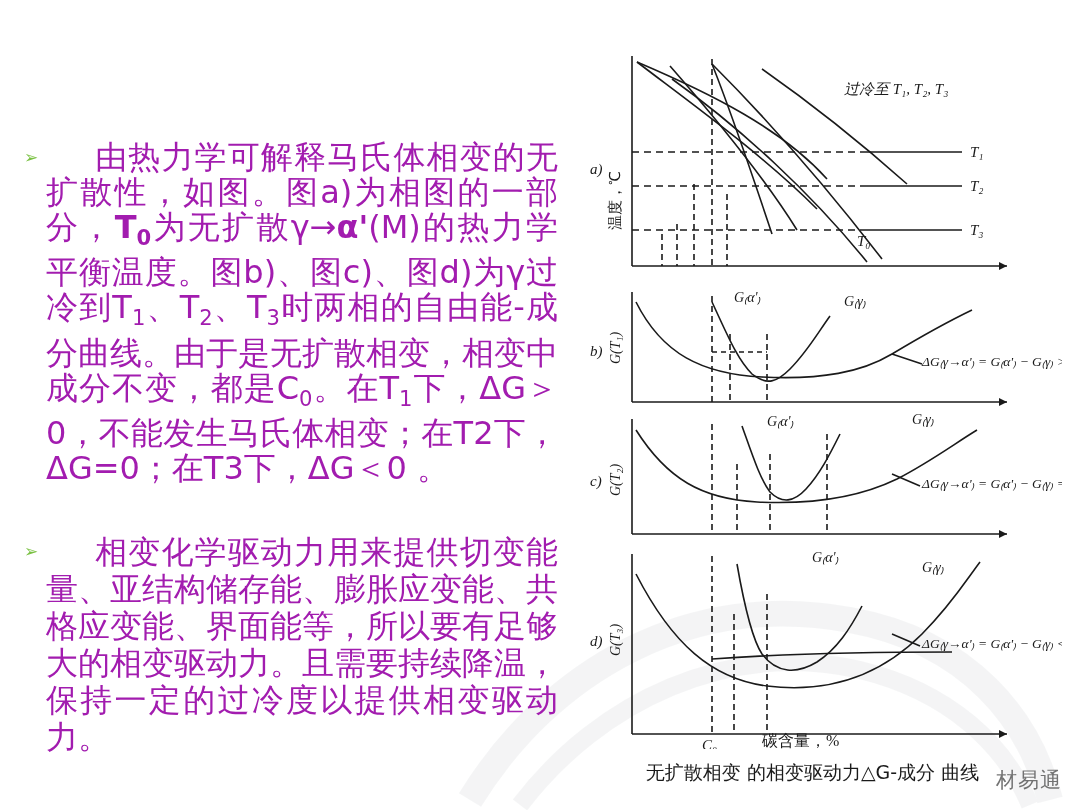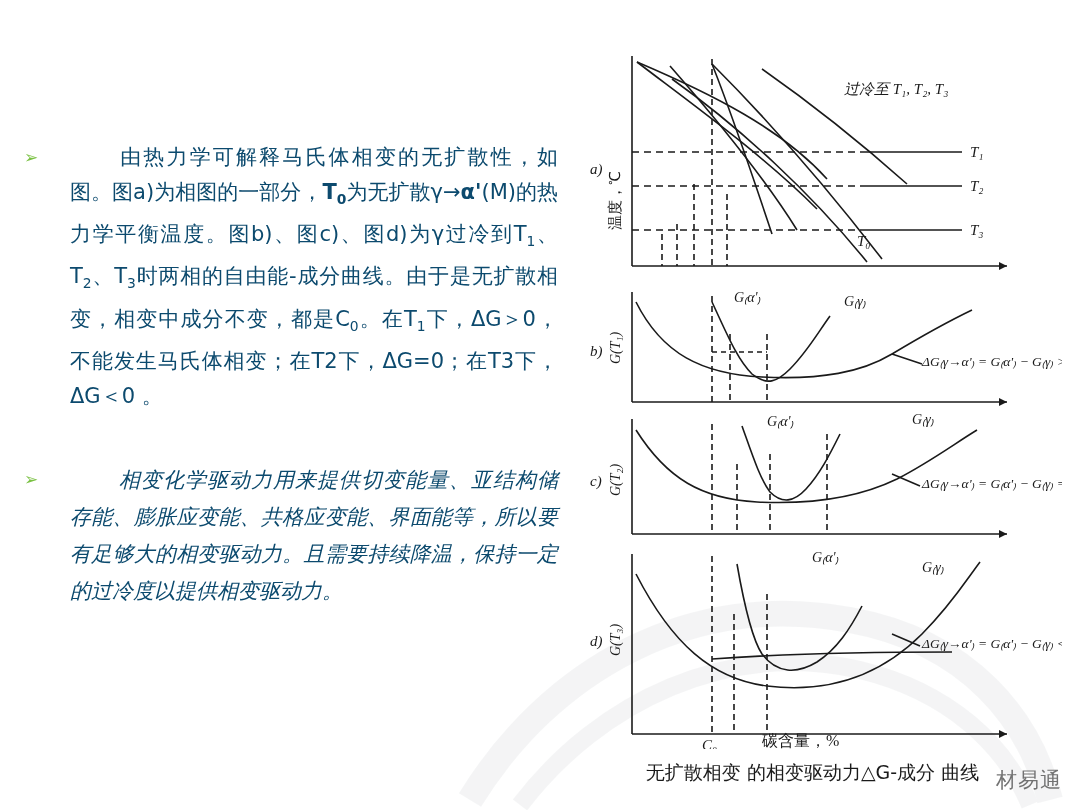--- a/index.html
+++ b/index.html
@@ -57,31 +57,31 @@
     position: absolute;
     left: 6px;
     top: 10px;
     width: 16px;
     height: 16px;
     color: #7ac143;
     font-size: 17px;
     line-height: 16px;
   }
   .bullet-text {
-    margin-left: 52px;
-    color: #0c4a6e;
-    font-size: 21px;
+    margin-left: 28px;
+    color: #a21caf;
+    font-size: 32px;
     line-height: 35px;
     font-family: "DejaVu Sans", "Liberation Sans", sans-serif;
     text-align: justify;
     letter-spacing: 0px;
   }
   .bullet-text .indent { display: inline-block; width: 48px; }
   .bullet-text sub { font-size: 0.66em; vertical-align: sub; }
-  .b2 .bullet-text { line-height: 37px; font-style: italic; }
+  .b2 .bullet-text { line-height: 37px; }
 
   
   .figure {
     position: absolute;
     left: 562px;
     top: 34px;
     width: 500px;
     height: 710px;
   }
   .figure-caption {

